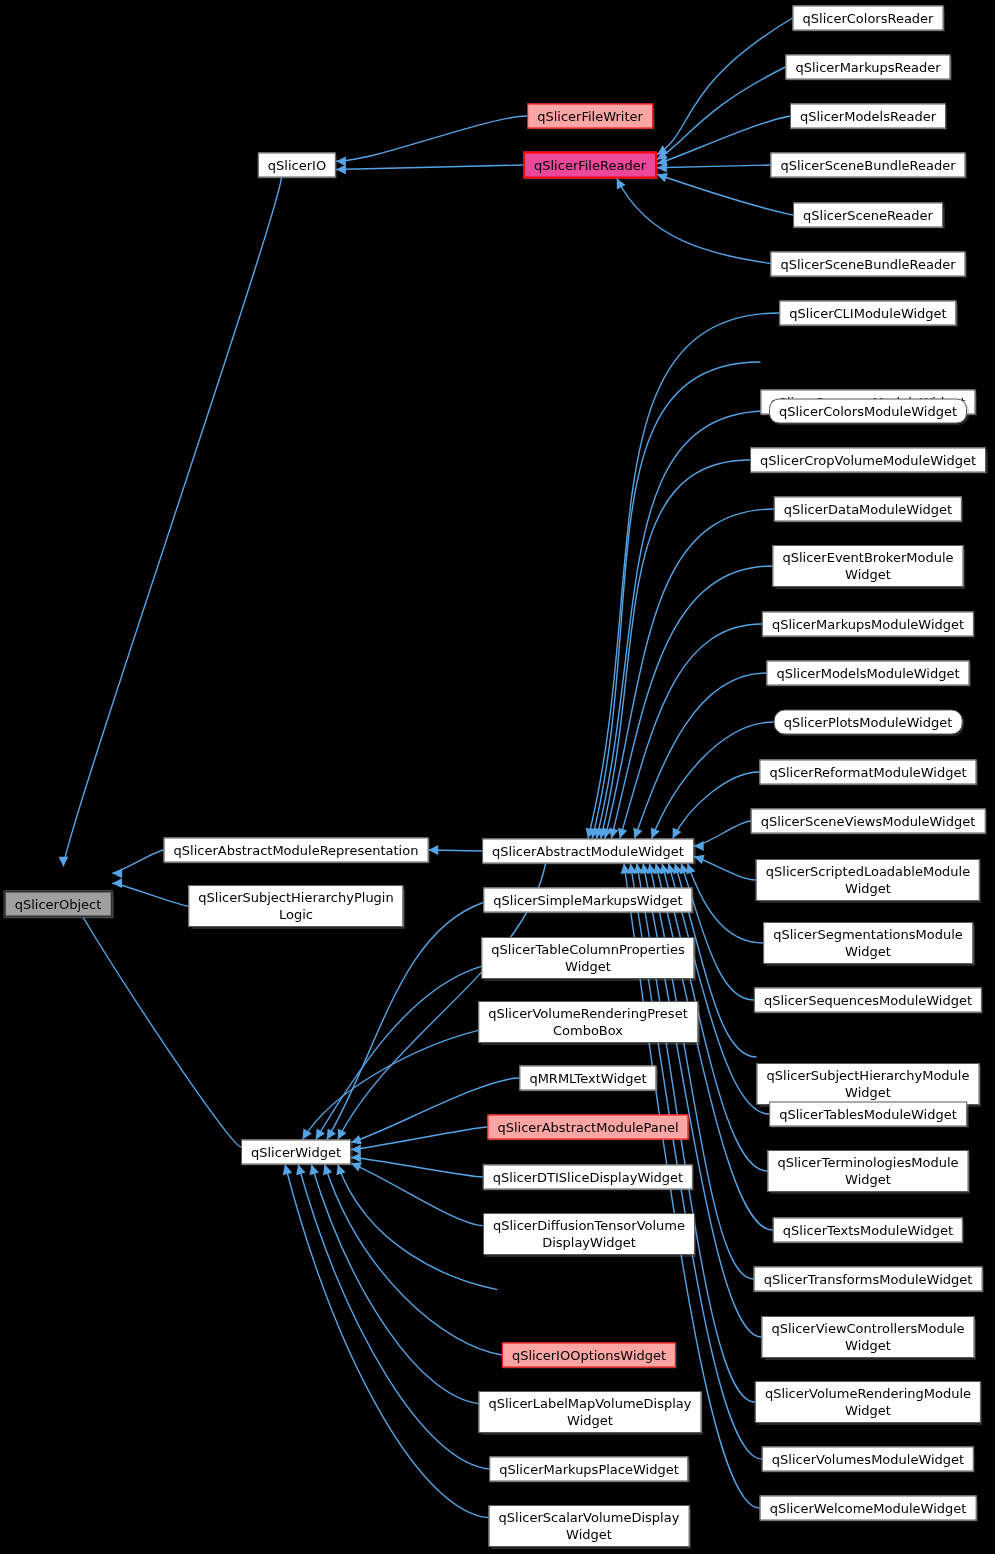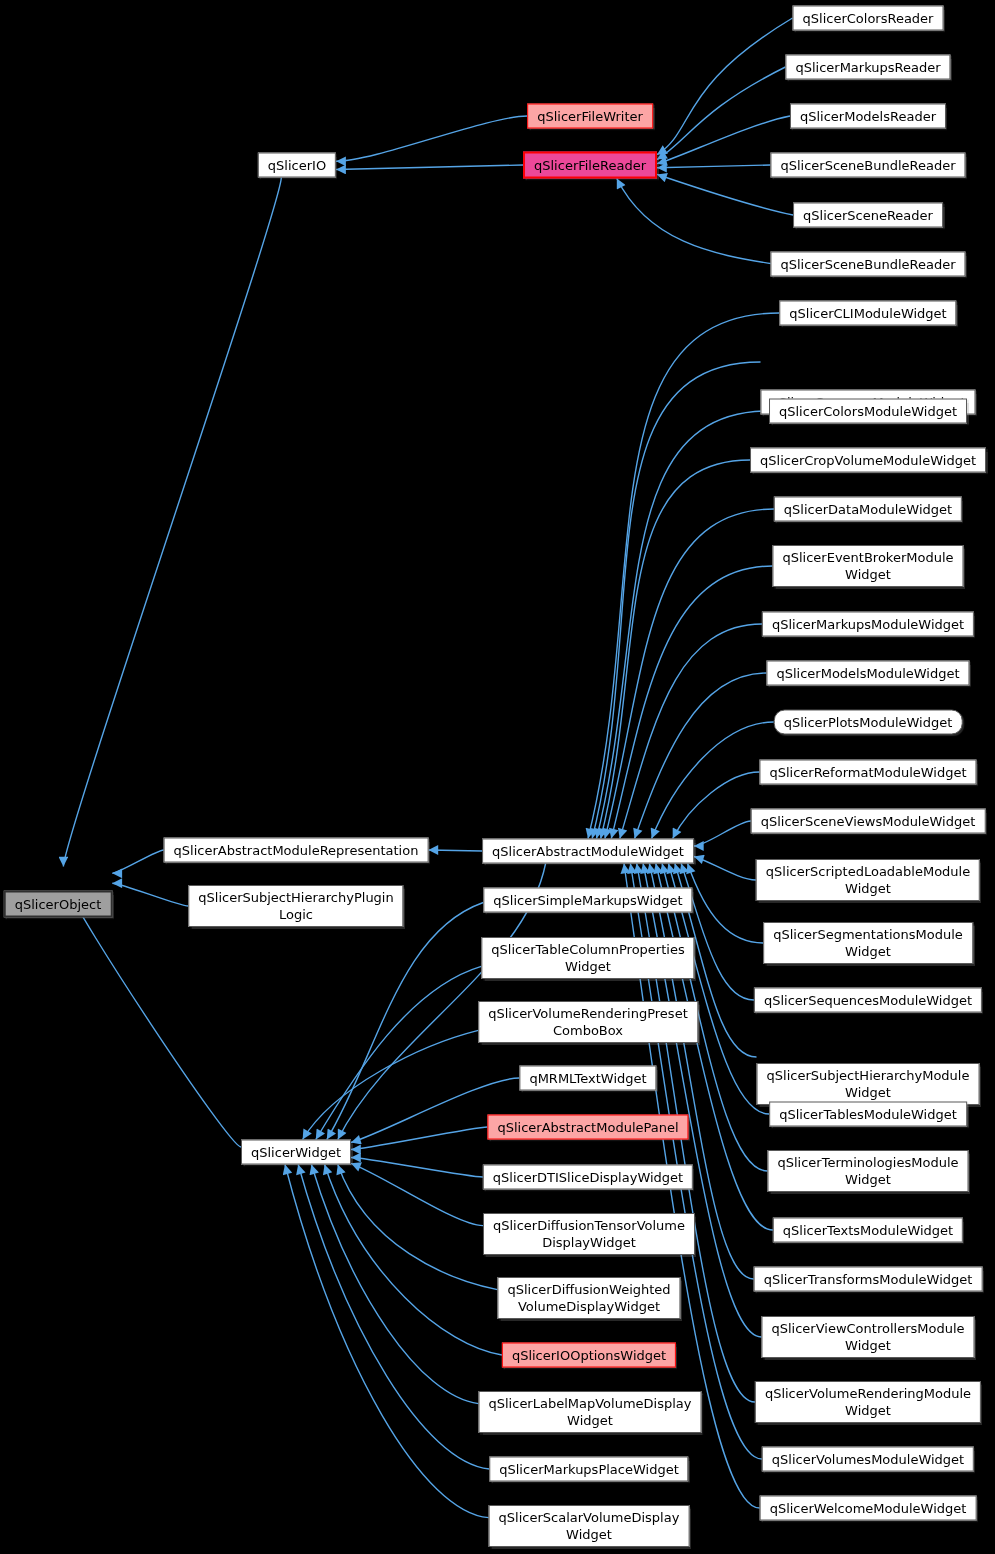--- a/index.html
+++ b/index.html
@@ -102,37 +102,35 @@
     <div class="node n" style="left: 588px; top: 900px;">qSlicerSimpleMarkupsWidget</div>
     <div class="node n" style="left: 588px; top: 958px;">qSlicerTableColumnProperties
 Widget</div>
     <div class="node n" style="left: 588px; top: 1022px;">qSlicerVolumeRenderingPreset
 ComboBox</div>
     <div class="node n" style="left: 588px; top: 1078px;">qMRMLTextWidget</div>
     <div class="node r" style="left: 588px; top: 1127px;">qSlicerAbstractModulePanel</div>
     <div class="node n" style="left: 588px; top: 1177px;">qSlicerDTISliceDisplayWidget</div>
     <div class="node n" style="left: 589px; top: 1234px;">qSlicerDiffusionTensorVolume
 DisplayWidget</div>
-    <div class="node n" style="left: 589px; top: 1298px;">qSlicerDiffusionWeighted
-VolumeDisplayWidget</div>
     <div class="node r" style="left: 589px; top: 1355px;">qSlicerIOOptionsWidget</div>
     <div class="node n" style="left: 590px; top: 1412px;">qSlicerLabelMapVolumeDisplay
 Widget</div>
     <div class="node n" style="left: 589px; top: 1469px;">qSlicerMarkupsPlaceWidget</div>
     <div class="node n" style="left: 589px; top: 1526px;">qSlicerScalarVolumeDisplay
 Widget</div>
     <div class="node n" style="left: 868px; top: 18px;">qSlicerColorsReader</div>
     <div class="node n" style="left: 868px; top: 67px;">qSlicerMarkupsReader</div>
     <div class="node n" style="left: 868px; top: 116px;">qSlicerModelsReader</div>
     <div class="node n" style="left: 868px; top: 165px;">qSlicerSceneBundleReader</div>
     <div class="node n" style="left: 868px; top: 215px;">qSlicerSceneReader</div>
     <div class="node n" style="left: 868px; top: 264px;">qSlicerSceneBundleReader</div>
     <div class="node n" style="left: 868px; top: 313px;">qSlicerCLIModuleWidget</div>
     <div class="node n" style="left: 868px; top: 362px; margin-top: 40px;">qSlicerCamerasModuleWidget</div>
-    <div class="node n" style="left: 868px; top: 411px;">qSlicerColorsModuleWidget</div>
+    <div class="node n" style="left: 868px; top: 411px; border-radius: 10px;">qSlicerColorsModuleWidget</div>
     <div class="node n" style="left: 868px; top: 460px;">qSlicerCropVolumeModuleWidget</div>
     <div class="node n" style="left: 868px; top: 509px;">qSlicerDataModuleWidget</div>
     <div class="node n" style="left: 868px; top: 566px;">qSlicerEventBrokerModule
 Widget</div>
     <div class="node n" style="left: 868px; top: 624px;">qSlicerMarkupsModuleWidget</div>
     <div class="node n" style="left: 868px; top: 673px;">qSlicerModelsModuleWidget</div>
     <div class="node n" style="left: 868px; top: 722px; border-radius: 11px;">qSlicerPlotsModuleWidget</div>
     <div class="node n" style="left: 868px; top: 772px;">qSlicerReformatModuleWidget</div>
     <div class="node n" style="left: 868px; top: 821px;">qSlicerSceneViewsModuleWidget</div>
     <div class="node n" style="left: 868px; top: 880px;">qSlicerScriptedLoadableModule

